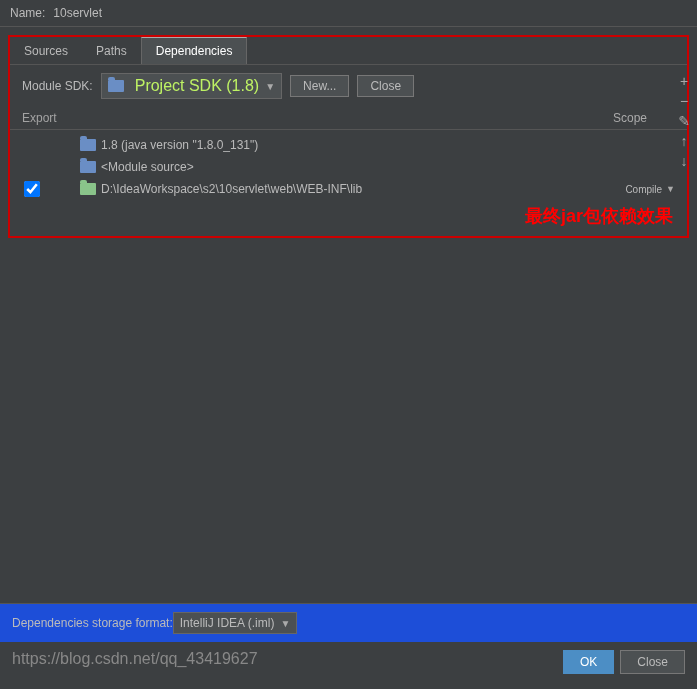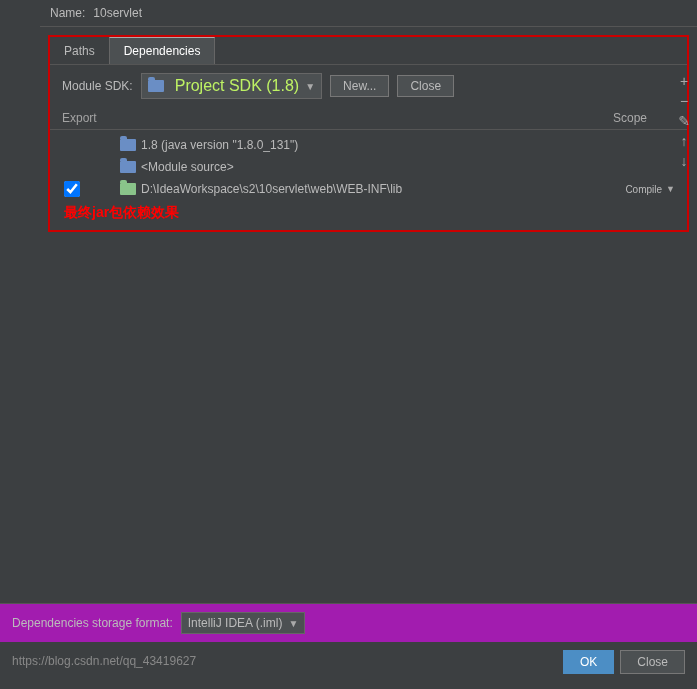--- a/index.html
+++ b/index.html
@@ -163,24 +163,25 @@
     }
 
     .scope-arrow {
       color: #aaa;
       font-size: 9px;
       cursor: pointer;
     }
 
     .annotation-text {
       color: #ff0000;
-      font-size: 14px;
+      font-size: 18px;
       font-weight: bold;
       padding: 4px 14px;
       font-family: Arial, sans-serif;
+      text-align: right;
     }
 
     
     .right-panel {
       position: absolute;
       top: 45px;
       right: 4px;
       display: flex;
       flex-direction: column;
       gap: 2px;
@@ -198,25 +199,24 @@
       background: transparent;
       border: none;
     }
 
     .bottom-bar {
       position: absolute;
       bottom: 40px;
       left: 0;
       right: 0;
       padding: 8px 12px;
-      background: #a21caf;
+      background: #1d4ed8;
       border-top: 1px solid #555;
       display: flex;
       align-items: center;
-      gap: 8px;
     }
 
     .bottom-bar-label {
       color: #bbbbbb;
       white-space: nowrap;
       font-size: 12px;
     }
 
     .bottom-dropdown {
       display: flex;
@@ -255,21 +255,21 @@
       background: #4c8ec5;
       border-color: #4c8ec5;
       color: #fff;
     }
 
     .watermark {
       position: absolute;
       bottom: 14px;
       left: 12px;
       color: #888;
-      font-size: 12px;
+      font-size: 16px;
     }
 
     .checkbox-cell {
       width: 56px;
       display: flex;
       align-items: center;
     }
 
     .sdk-folder-icon {
       display: inline-block;
@@ -312,37 +312,37 @@
       width: 7px;
       height: 3px;
       background: #8ac48a;
       border-radius: 2px 2px 0 0;
     }
 
     .container {
       position: relative;
       width: 697px;
       height: 682px;
-      padding-left: 40px;
     }
   </style>
 </head>
 <body>
 
 <div class="container">
 
   <div class="top-bar">
     <span class="name-label">Name:</span>
     <span class="name-value">10servlet</span>
   </div>
 
   <div class="main-content" style="position:relative;">
     <div class="bordered-box">
 
       <div class="tabs">
+        <button class="tab">Sources</button>
         <button class="tab">Paths</button>
         <button class="tab active">Dependencies</button>
       </div>
 
       <div class="sdk-row">
         <span class="sdk-label">Module SDK:</span>
         <div class="sdk-dropdown">
           <span class="sdk-folder-icon"></span>
           <span class="sdk-dropdown-text">Project SDK (1.8)</span>
           <span class="dropdown-arrow">▼</span>

